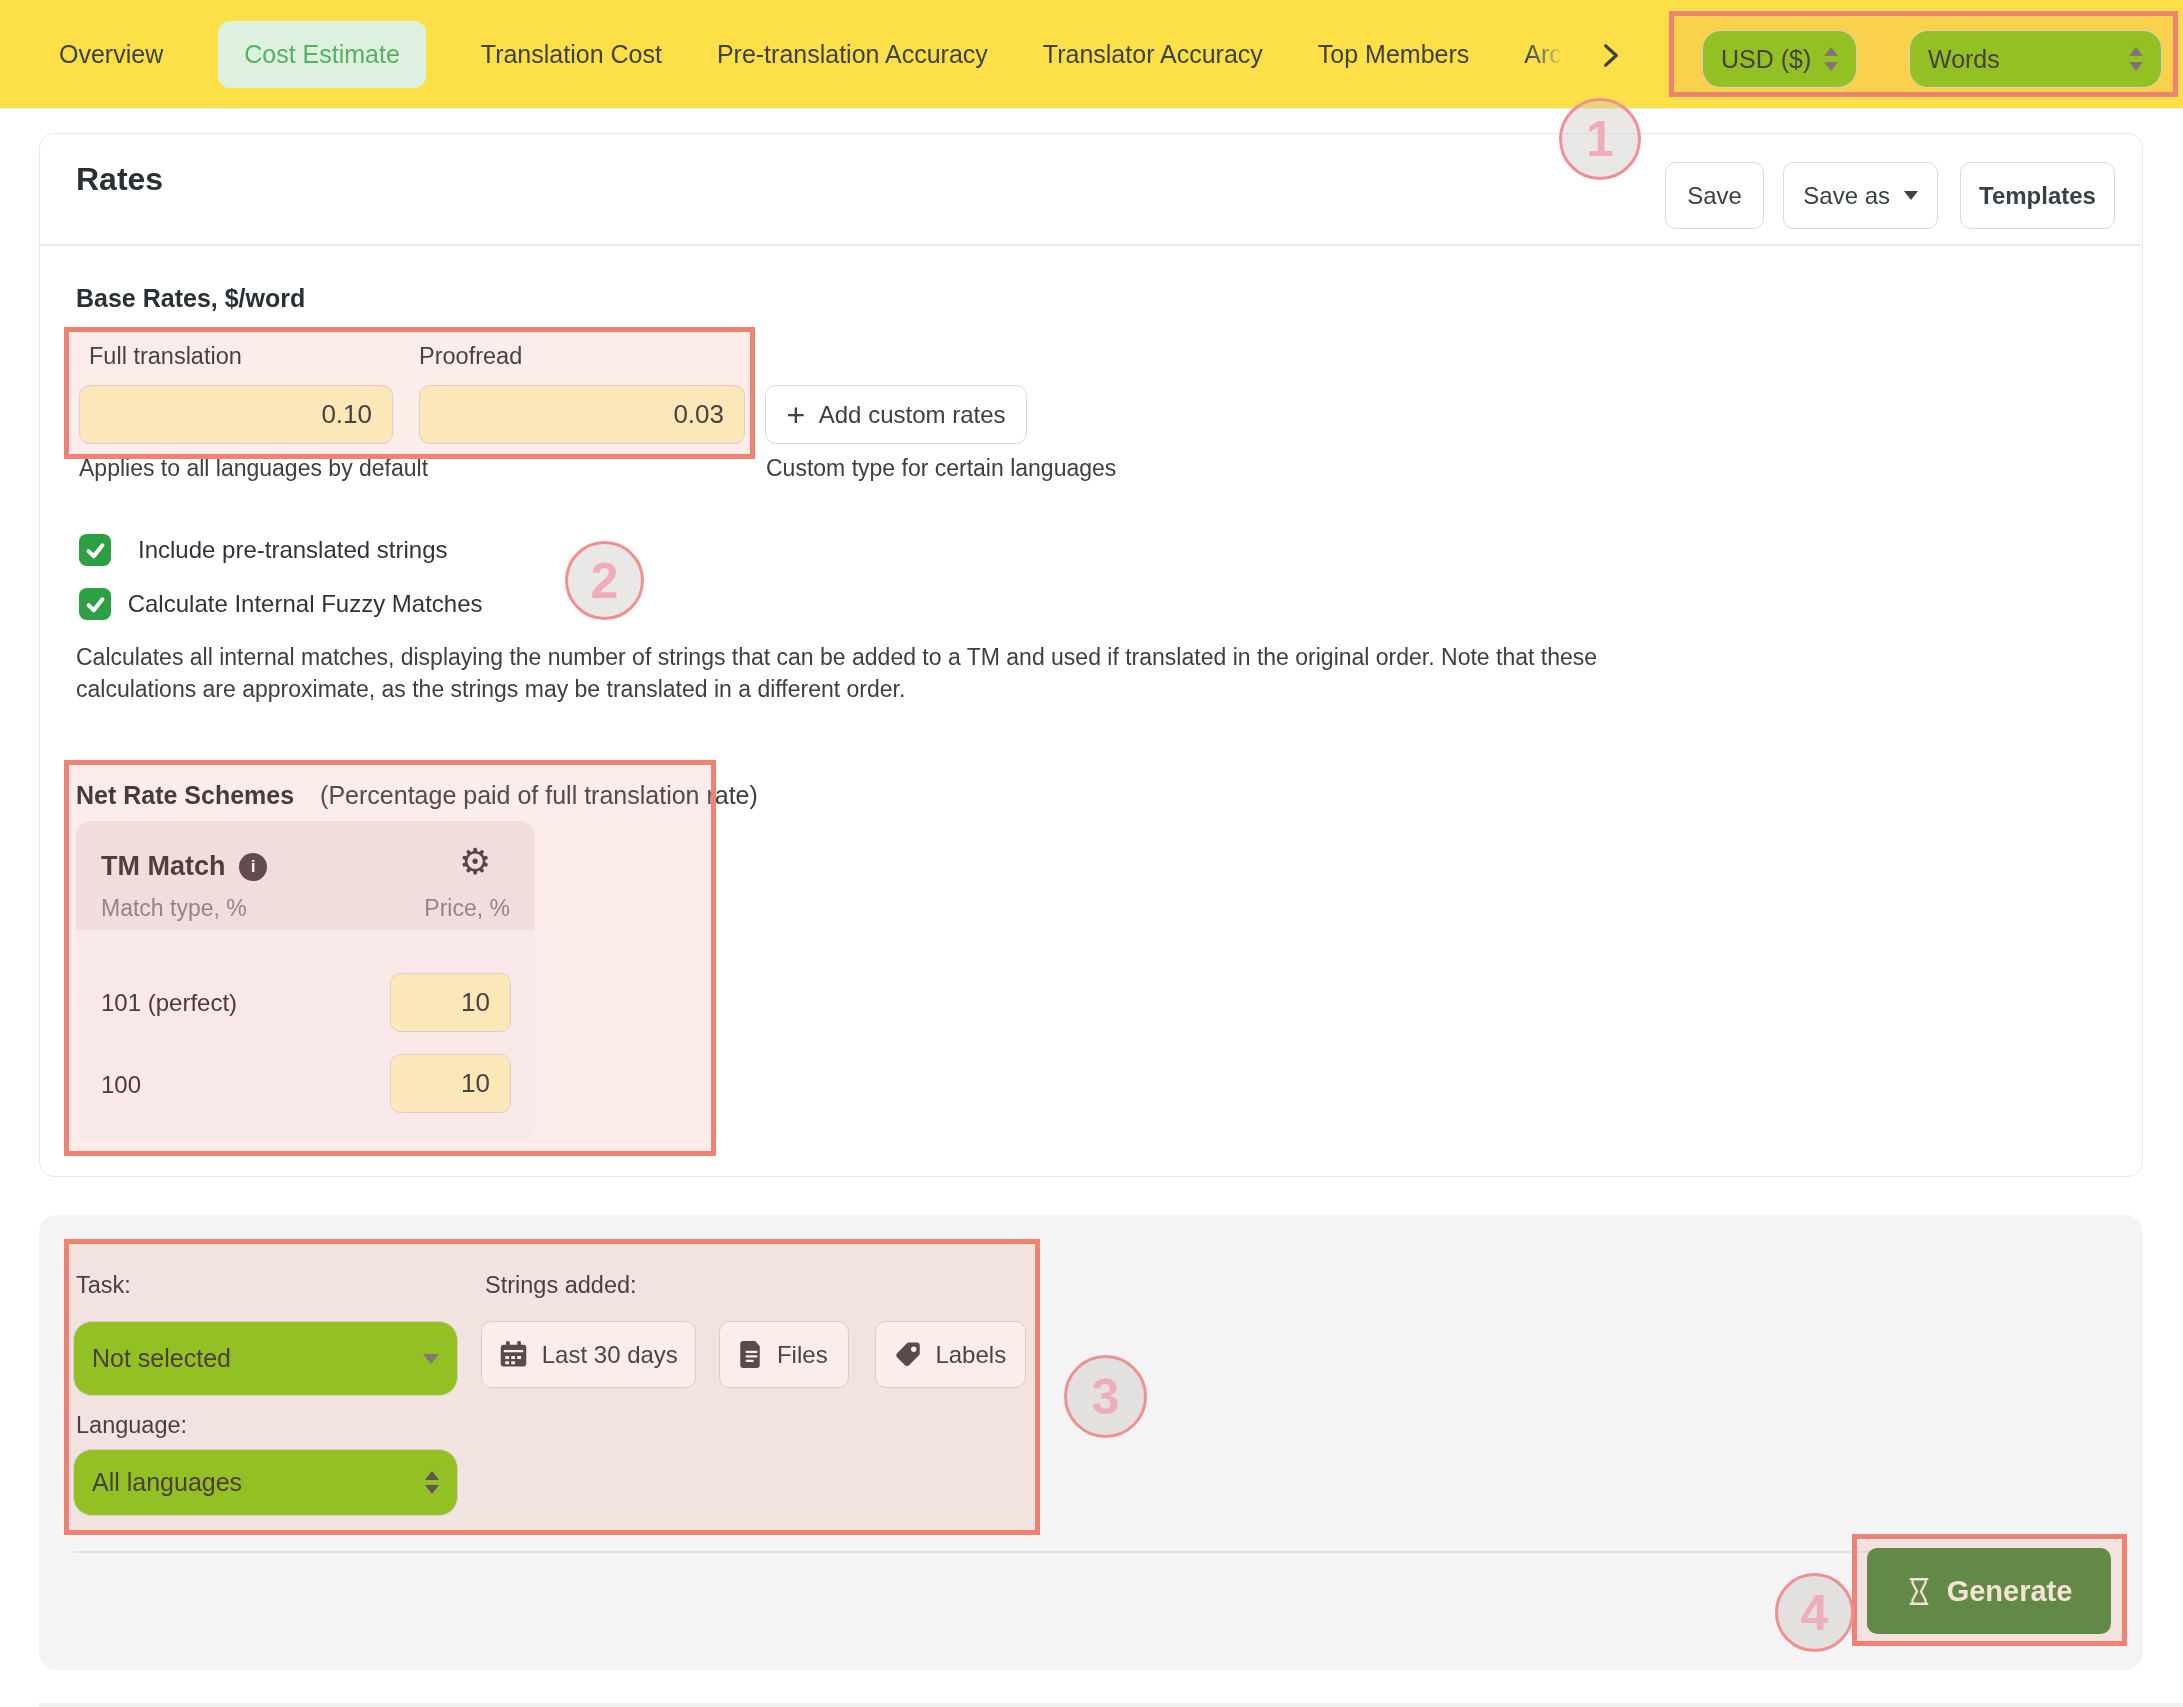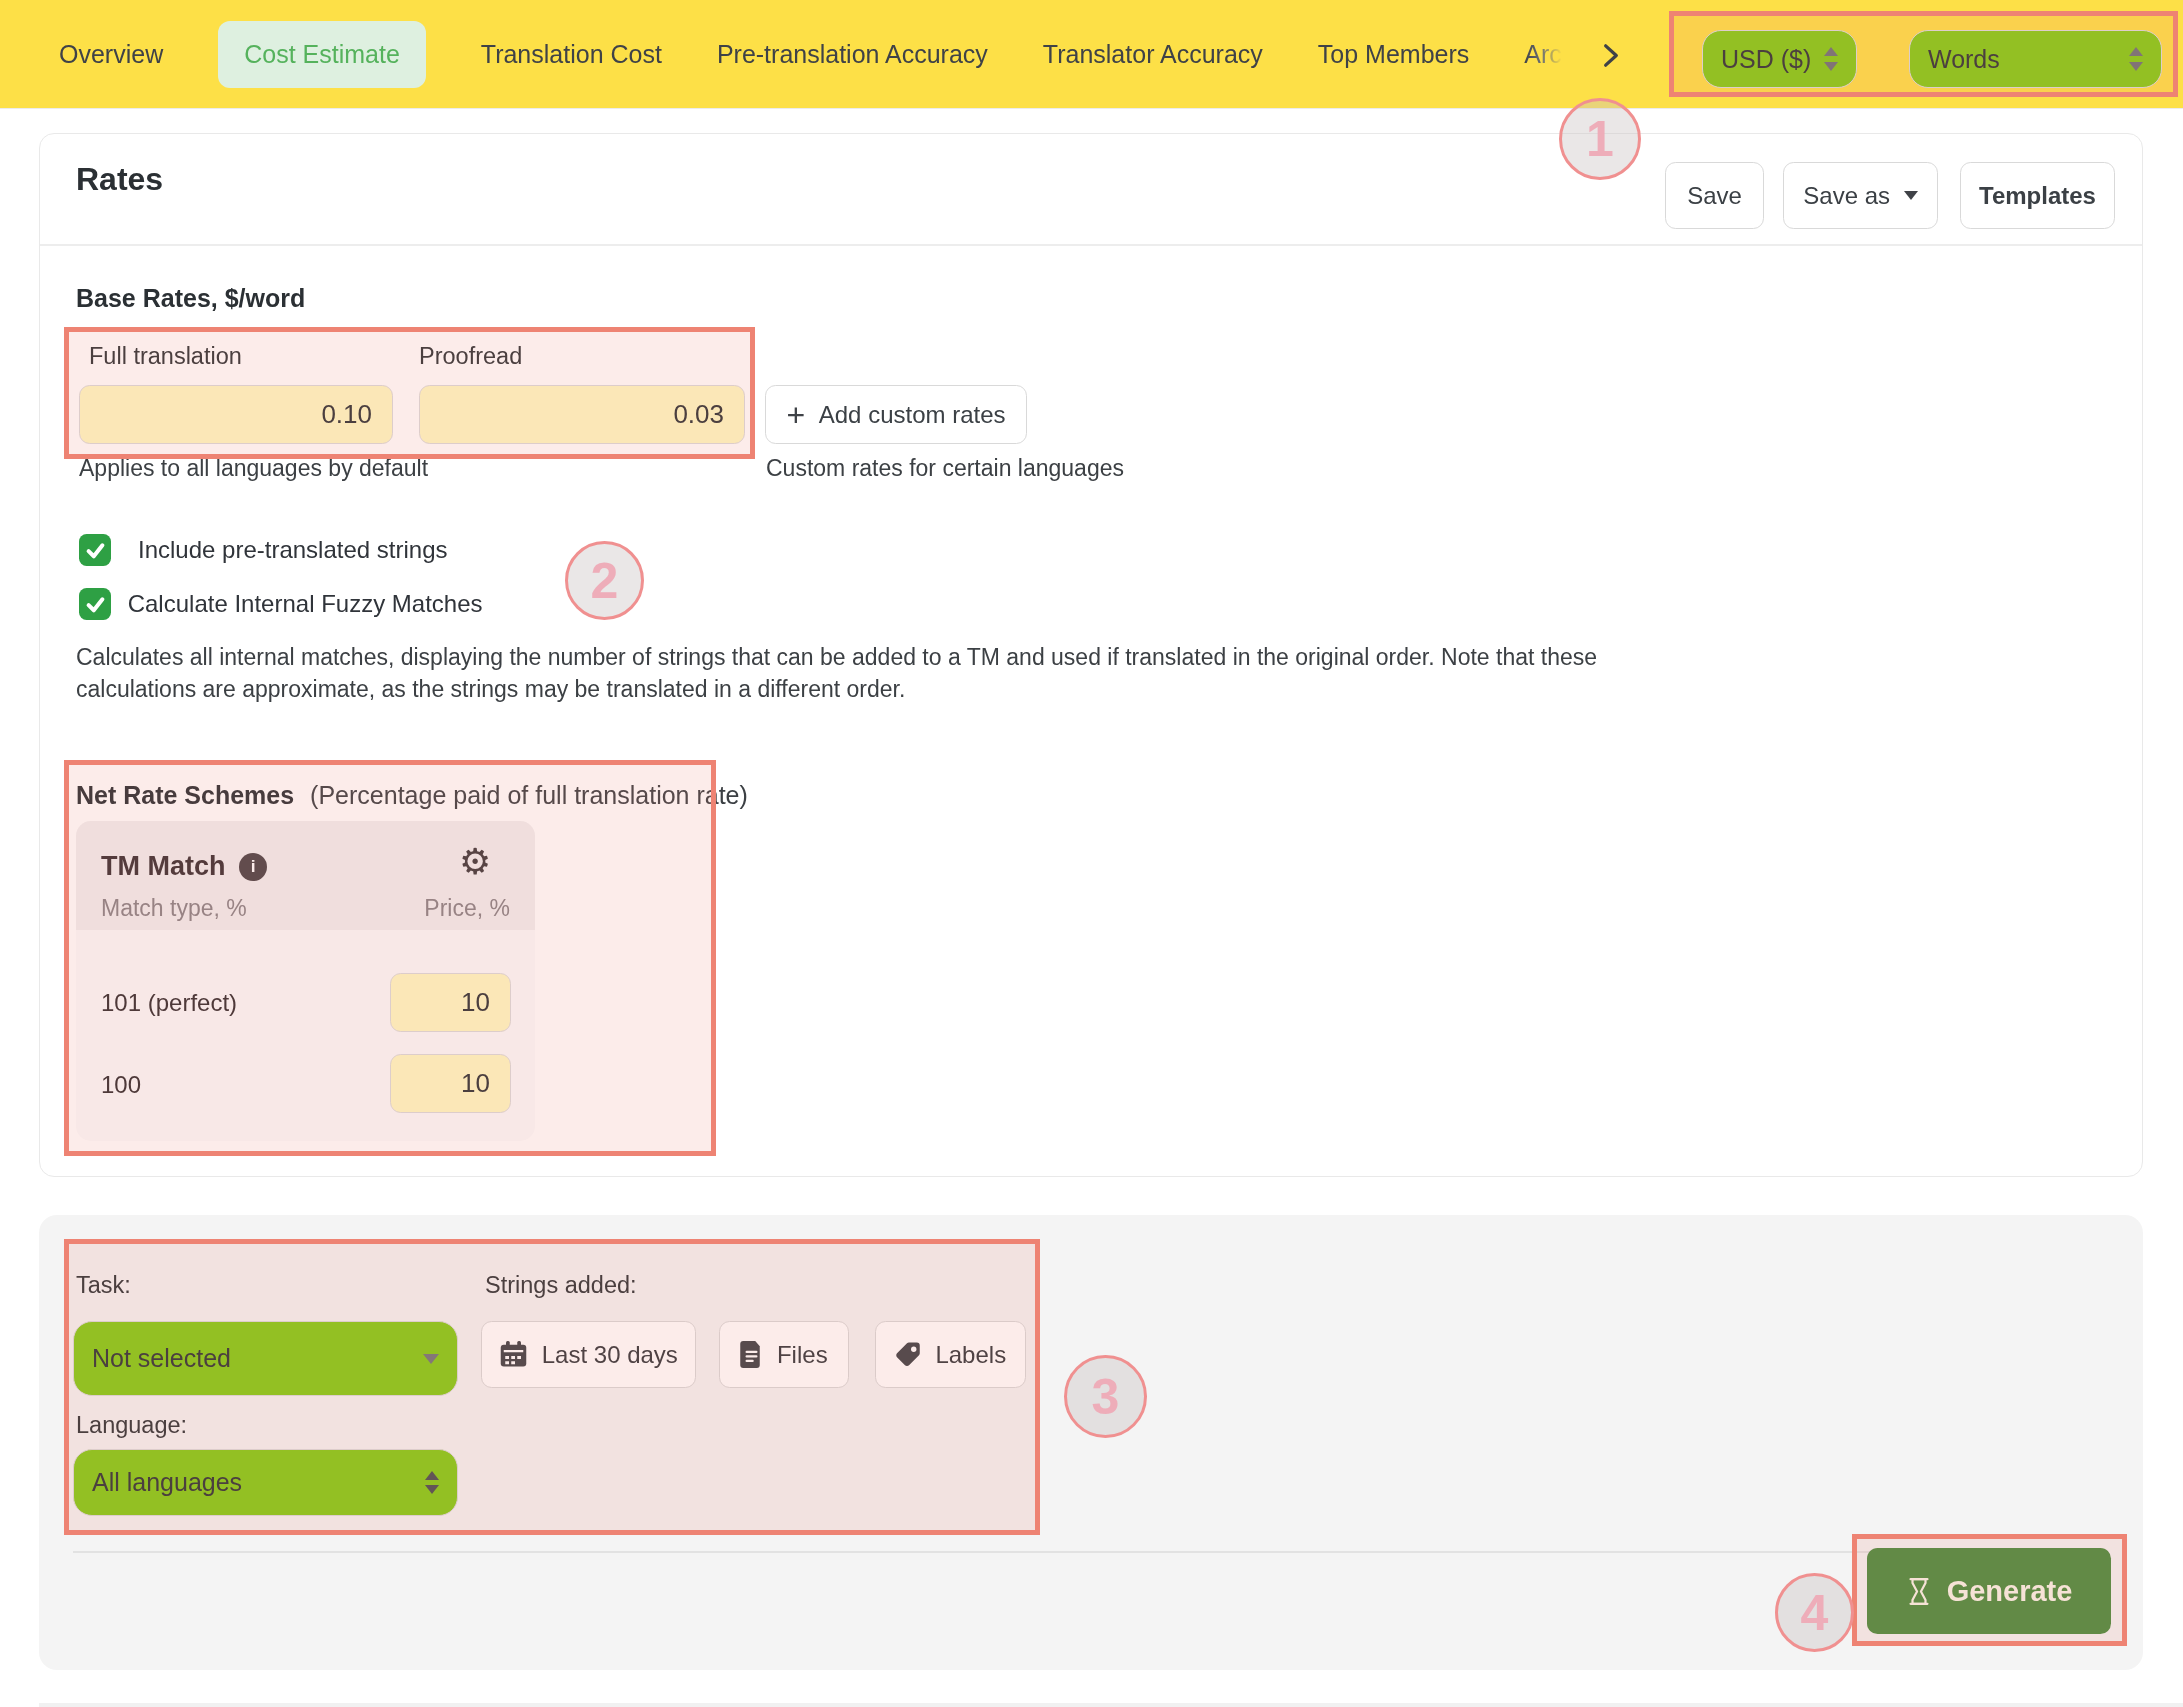--- a/index.html
+++ b/index.html
@@ -151,21 +151,21 @@
 <div class="abs lbl" style="left:419px;top:343px;">Proofread</div>
 <div class="abs input" style="left:79px;top:385px;width:314px;height:59px;">0.10</div>
 <div class="abs input" style="left:419px;top:385px;width:326px;height:59px;">0.03</div>
 
 <div class="abs btn" style="left:765px;top:385px;width:262px;height:59px;">
   <span class="plus">+</span>
   <span>Add custom rates</span>
 </div>
 
 <div class="abs note" style="left:79px;top:455px;">Applies to all languages by default</div>
-<div class="abs note" style="left:766px;top:455px;">Custom rates for certain languages</div>
+<div class="abs note" style="left:766px;top:455px;">Custom type for certain languages</div>
 
 <div class="abs flex" style="left:79px;top:534px;gap:27px;">
   <span class="cb">
     <svg width="23" height="23" viewBox="0 0 40 40">
         <polyline points="8 21 17 30 32 11" fill="none" stroke="#ffffff" stroke-width="7" stroke-linecap="round" stroke-linejoin="round"></polyline>
       </svg>
   </span>
   <span class="cb-label">Include pre-translated strings</span>
 </div>
 <div class="abs flex" style="left:79px;top:588px;gap:16.7px;">
@@ -177,21 +177,21 @@
   <span class="cb-label">Calculate Internal Fuzzy Matches</span>
 </div>
 
 <div class="abs para" style="left:76px;top:641px;width:1592px;">
   <div>Calculates all internal matches, displaying the number of strings that can be added to a TM and used if translated in the original order. Note that these</div>
   <div>calculations are approximate, as the strings may be translated in a different order.</div>
 </div>
 
 <div class="abs" style="left:76px;top:781px;font-size:25px;">
   <span style="font-weight:700;color:#2b3034;">Net Rate Schemes</span>
-  <span style="color:#3c4044;margin-left:9px;">(Percentage paid of full translation rate)</span>
+  <span style="color:#3c4044;margin-left:19px;">(Percentage paid of full translation rate)</span>
 </div>
 
 <div class="abs tm-card">
   <div class="tm-head"></div>
   <div class="abs flex" style="left:25px;top:30px;gap:13.6px;">
     <span class="tm-title">TM Match</span>
     <span class="info-dot">i</span>
   </div>
   <div class="abs gear" style="left:383px;top:23px;">⚙</div>
   <div class="abs tm-col" style="left:25px;top:74px;">Match type, %</div>

